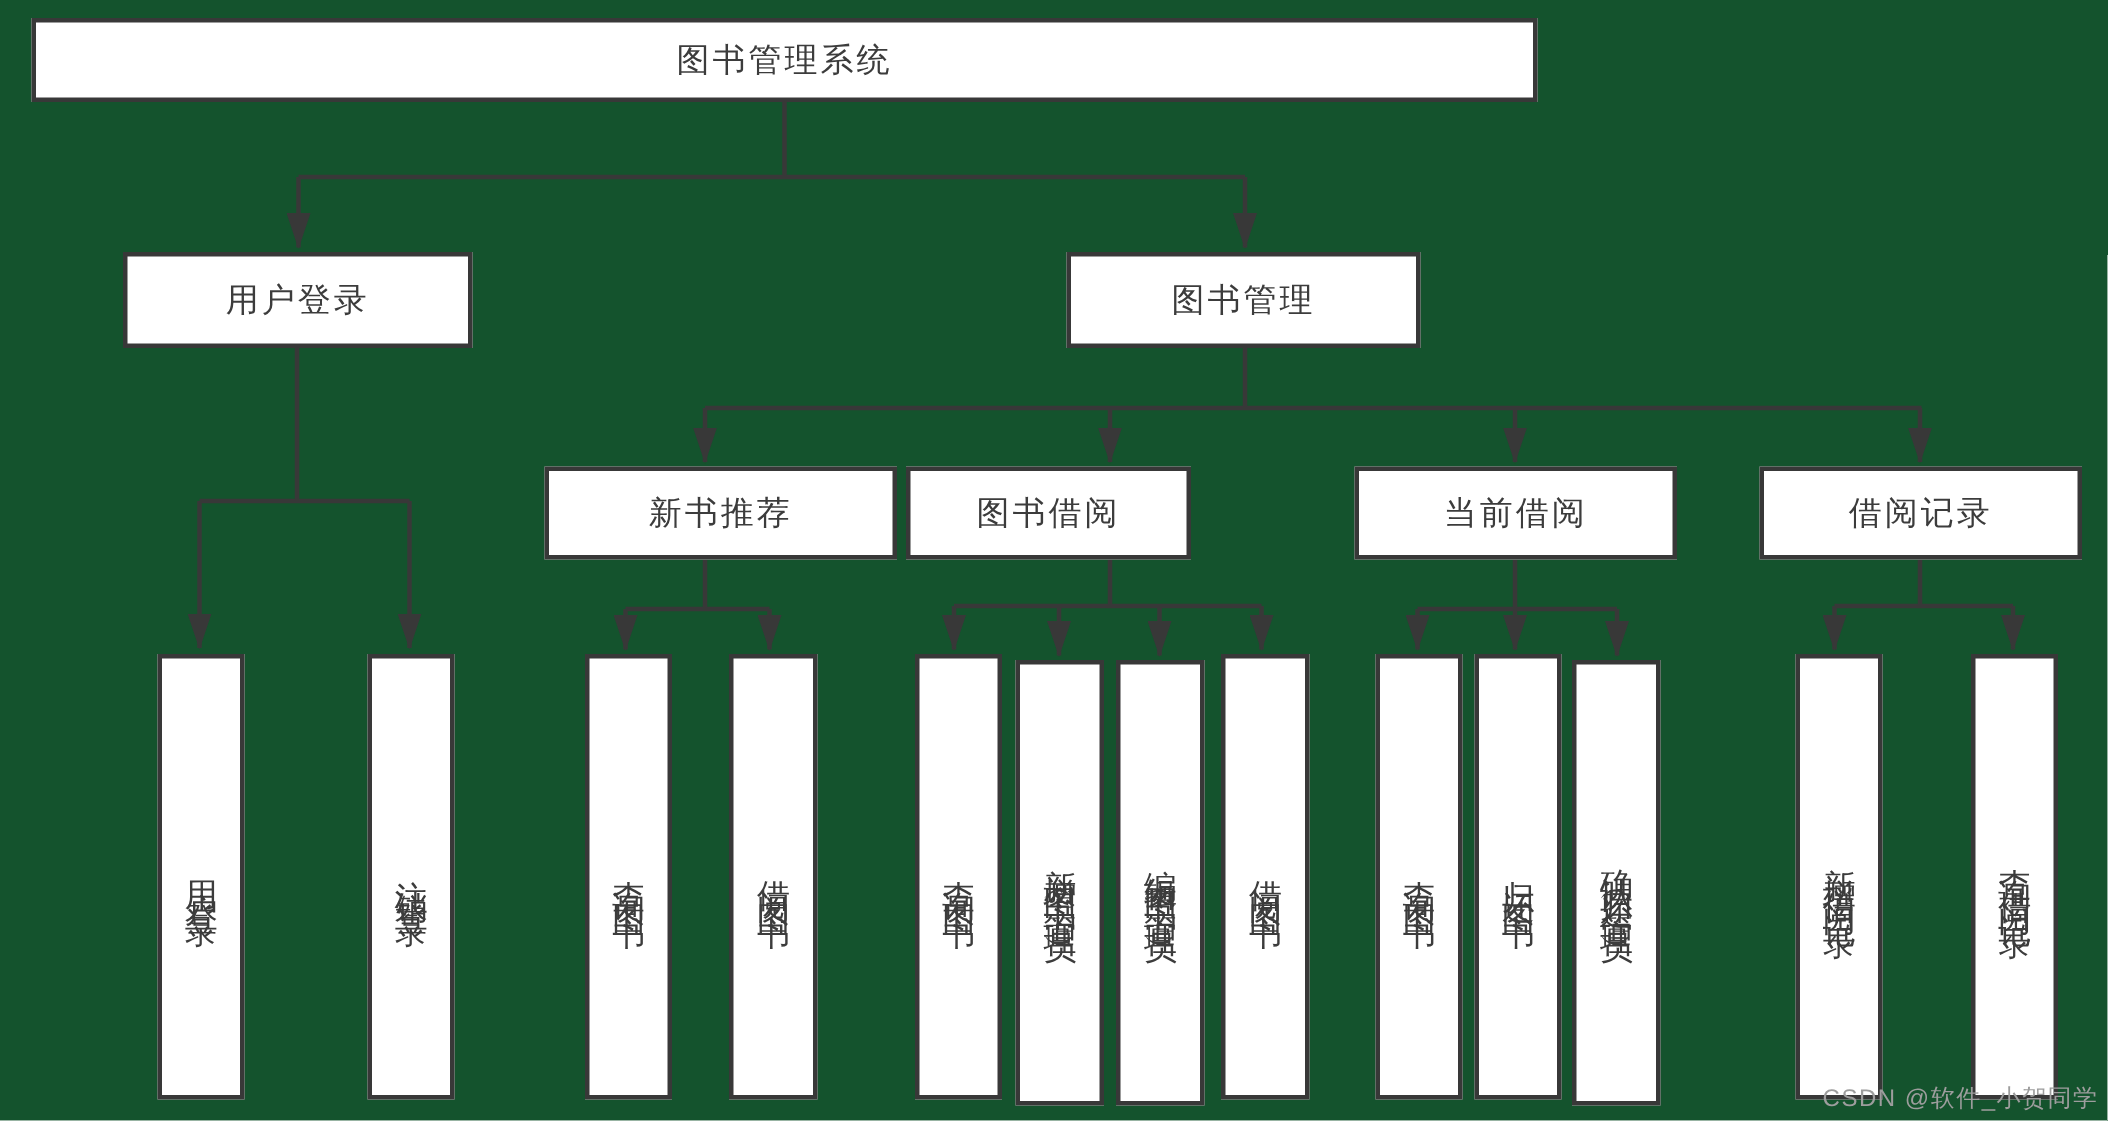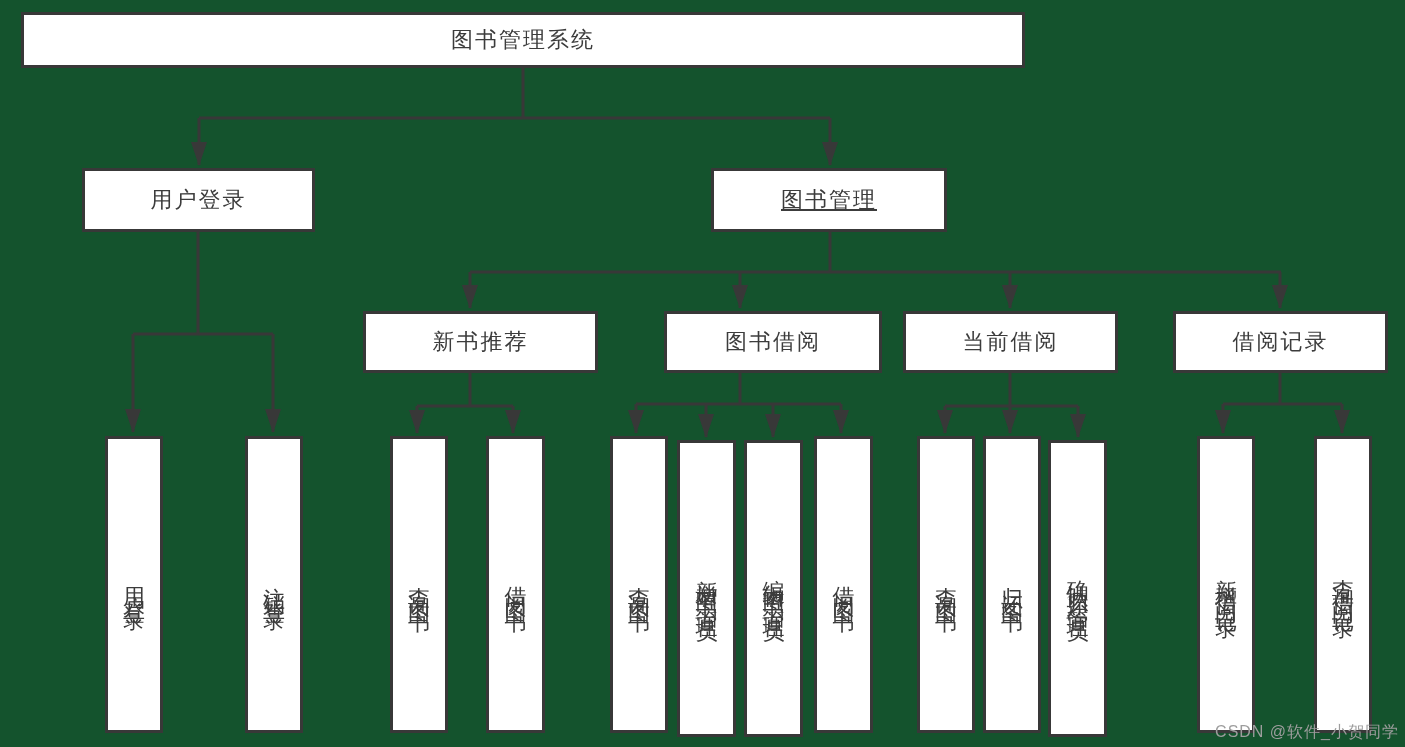--- a/index.html
+++ b/index.html
@@ -106,24 +106,24 @@
     <path class="arrow" marker-end="url(#arrowhead)" d="M945,406 V433"></path>
     <path class="arrow" marker-end="url(#arrowhead)" d="M1010,406 V433"></path>
     <path class="arrow" marker-end="url(#arrowhead)" d="M1078,406 V437"></path>
     <path class="arrow" marker-end="url(#arrowhead)" d="M1223,404 V433"></path>
     <path class="arrow" marker-end="url(#arrowhead)" d="M1342,404 V433"></path>
   </svg>
 
   <div class="node h" style="left:21px; top:12px; width:1004px; height:56px;">图书管理系统</div>
 
   <div class="node h" style="left:82px; top:168px; width:233px; height:64px;">用户登录</div>
-  <div class="node h" style="left:711px; top:168px; width:236px; height:64px;text-decoration:underline;">图书管理</div>
+  <div class="node h" style="left:711px; top:168px; width:236px; height:64px;">图书管理</div>
 
   <div class="node h" style="left:363px; top:311px; width:235px; height:62px;">新书推荐</div>
-  <div class="node h" style="left:664px; top:311px; width:218px; height:62px;">图书借阅</div>
+  <div class="node h" style="left:604px; top:311px; width:190px; height:62px;">图书借阅</div>
   <div class="node h" style="left:903px; top:311px; width:215px; height:62px;">当前借阅</div>
   <div class="node h" style="left:1173px; top:311px; width:215px; height:62px;">借阅记录</div>
 
   <div class="node v" style="left:105px; top:436px; width:58px; height:297px;">
     <span class="vtext">用户登录</span>
   </div>
   <div class="node v" style="left:245px; top:436px; width:58px; height:297px;">
     <span class="vtext">注销登录</span>
   </div>
 

